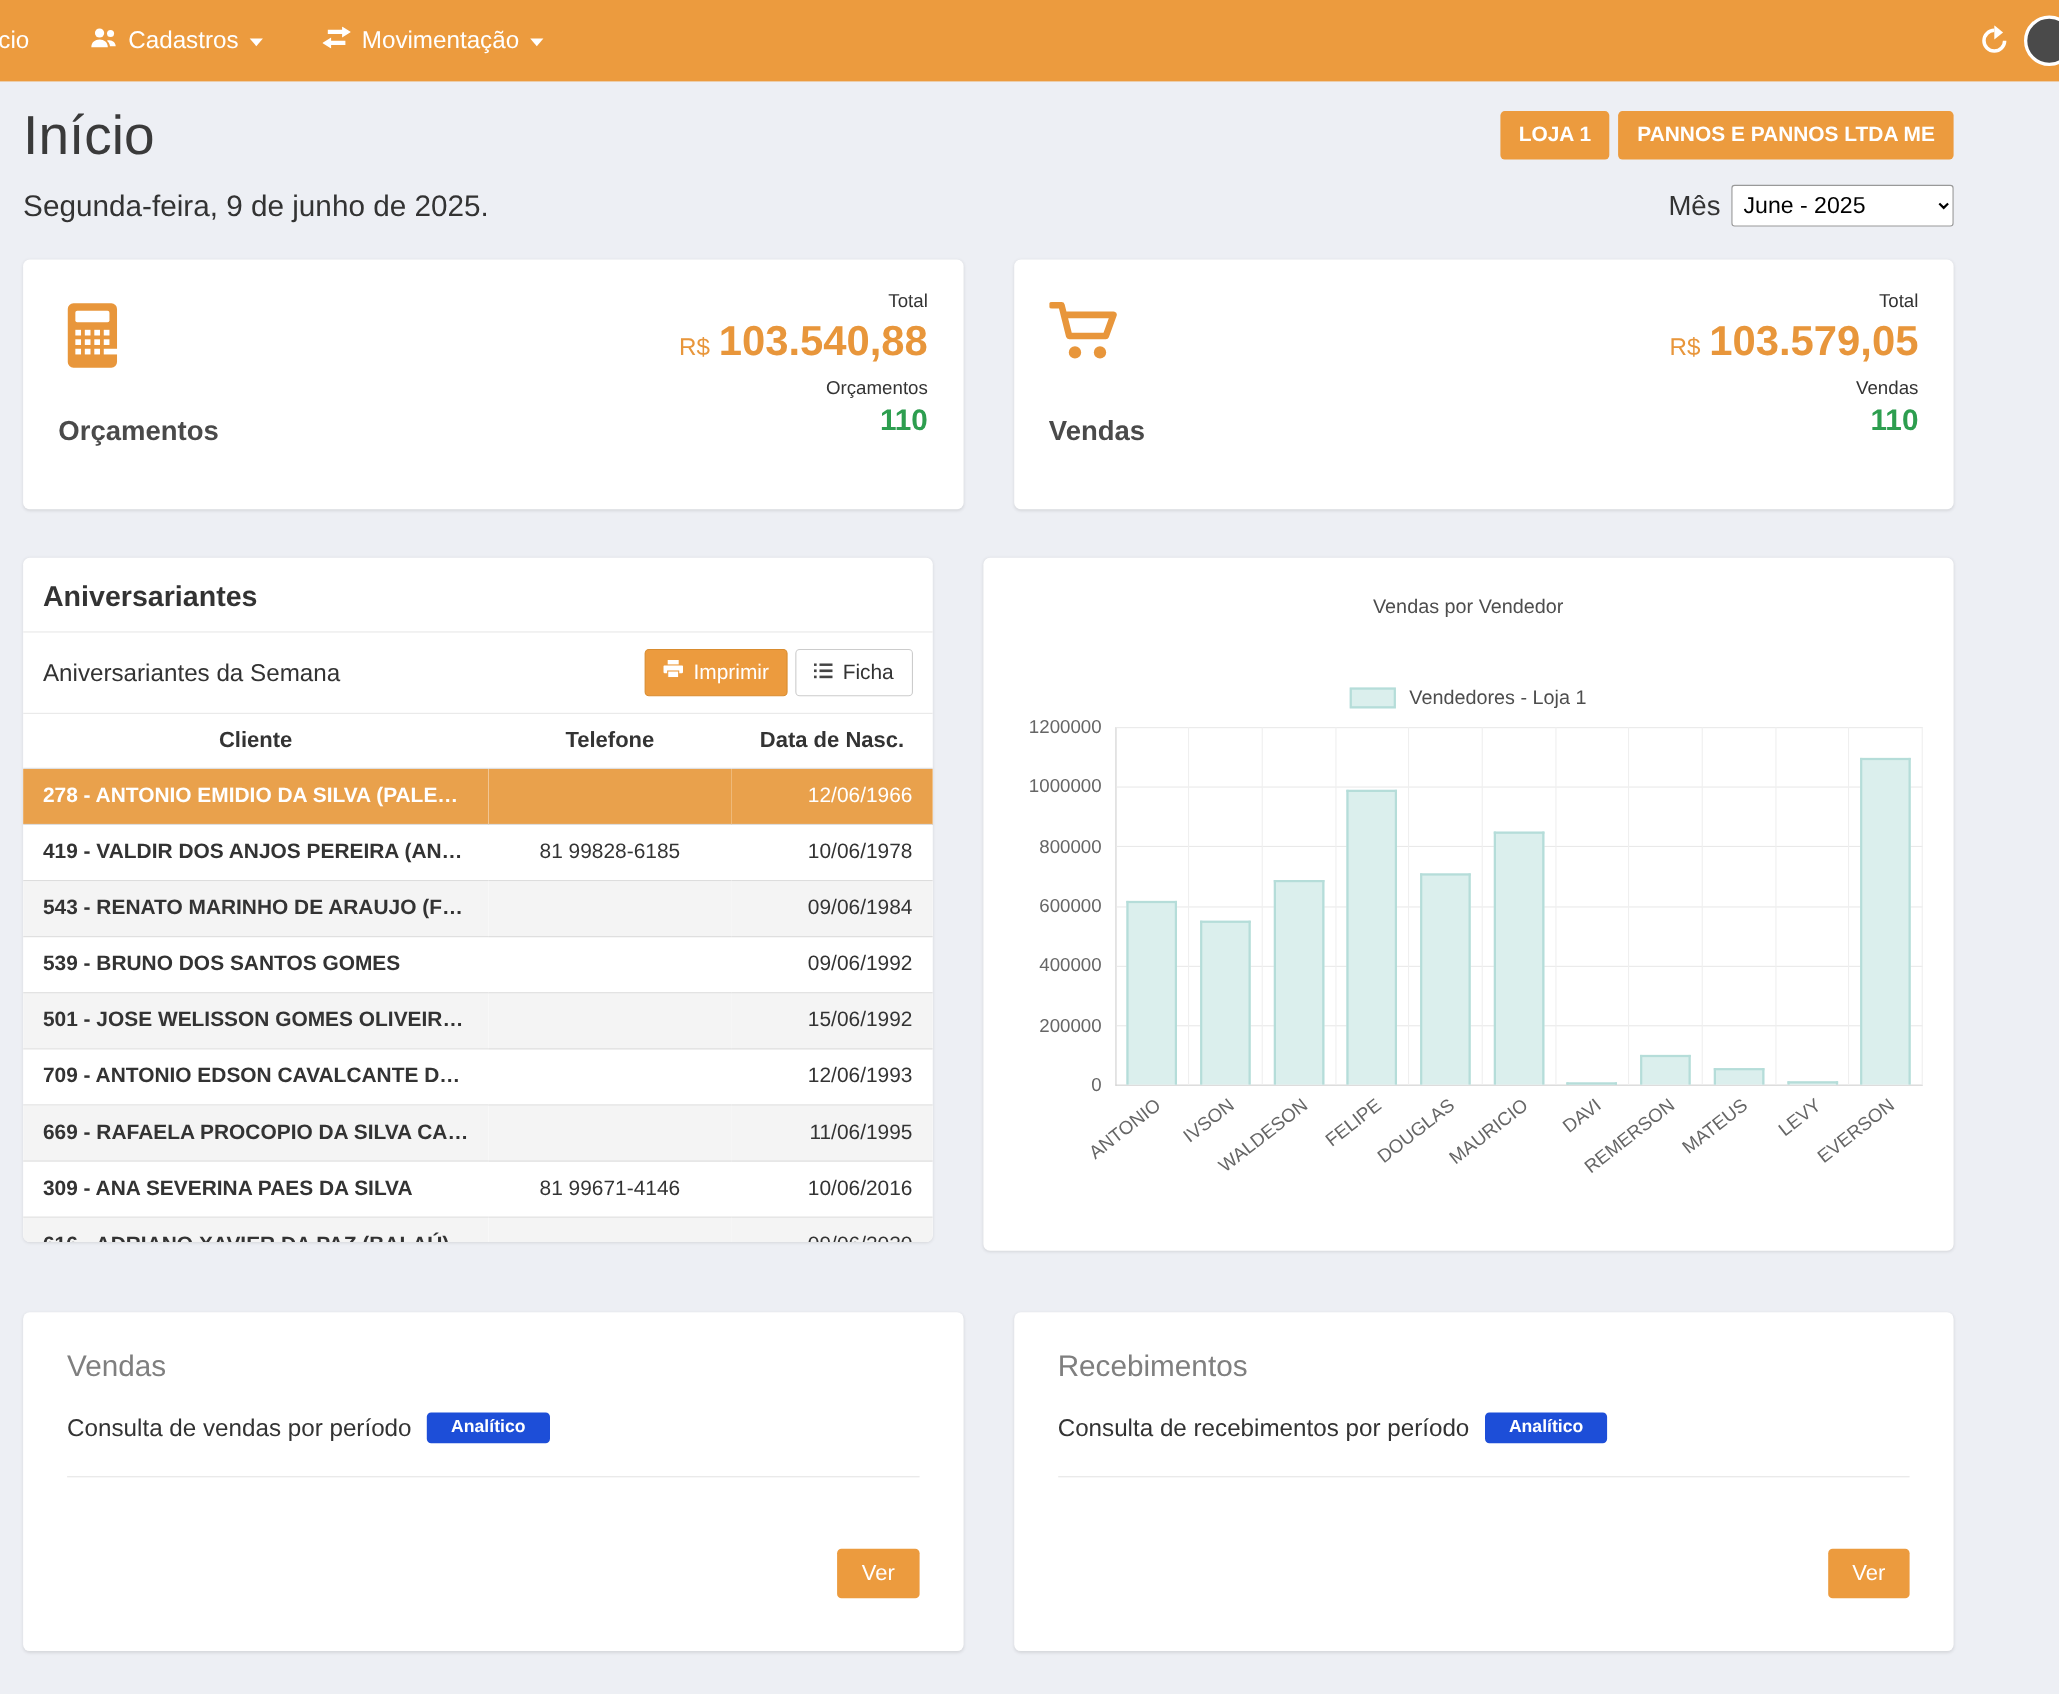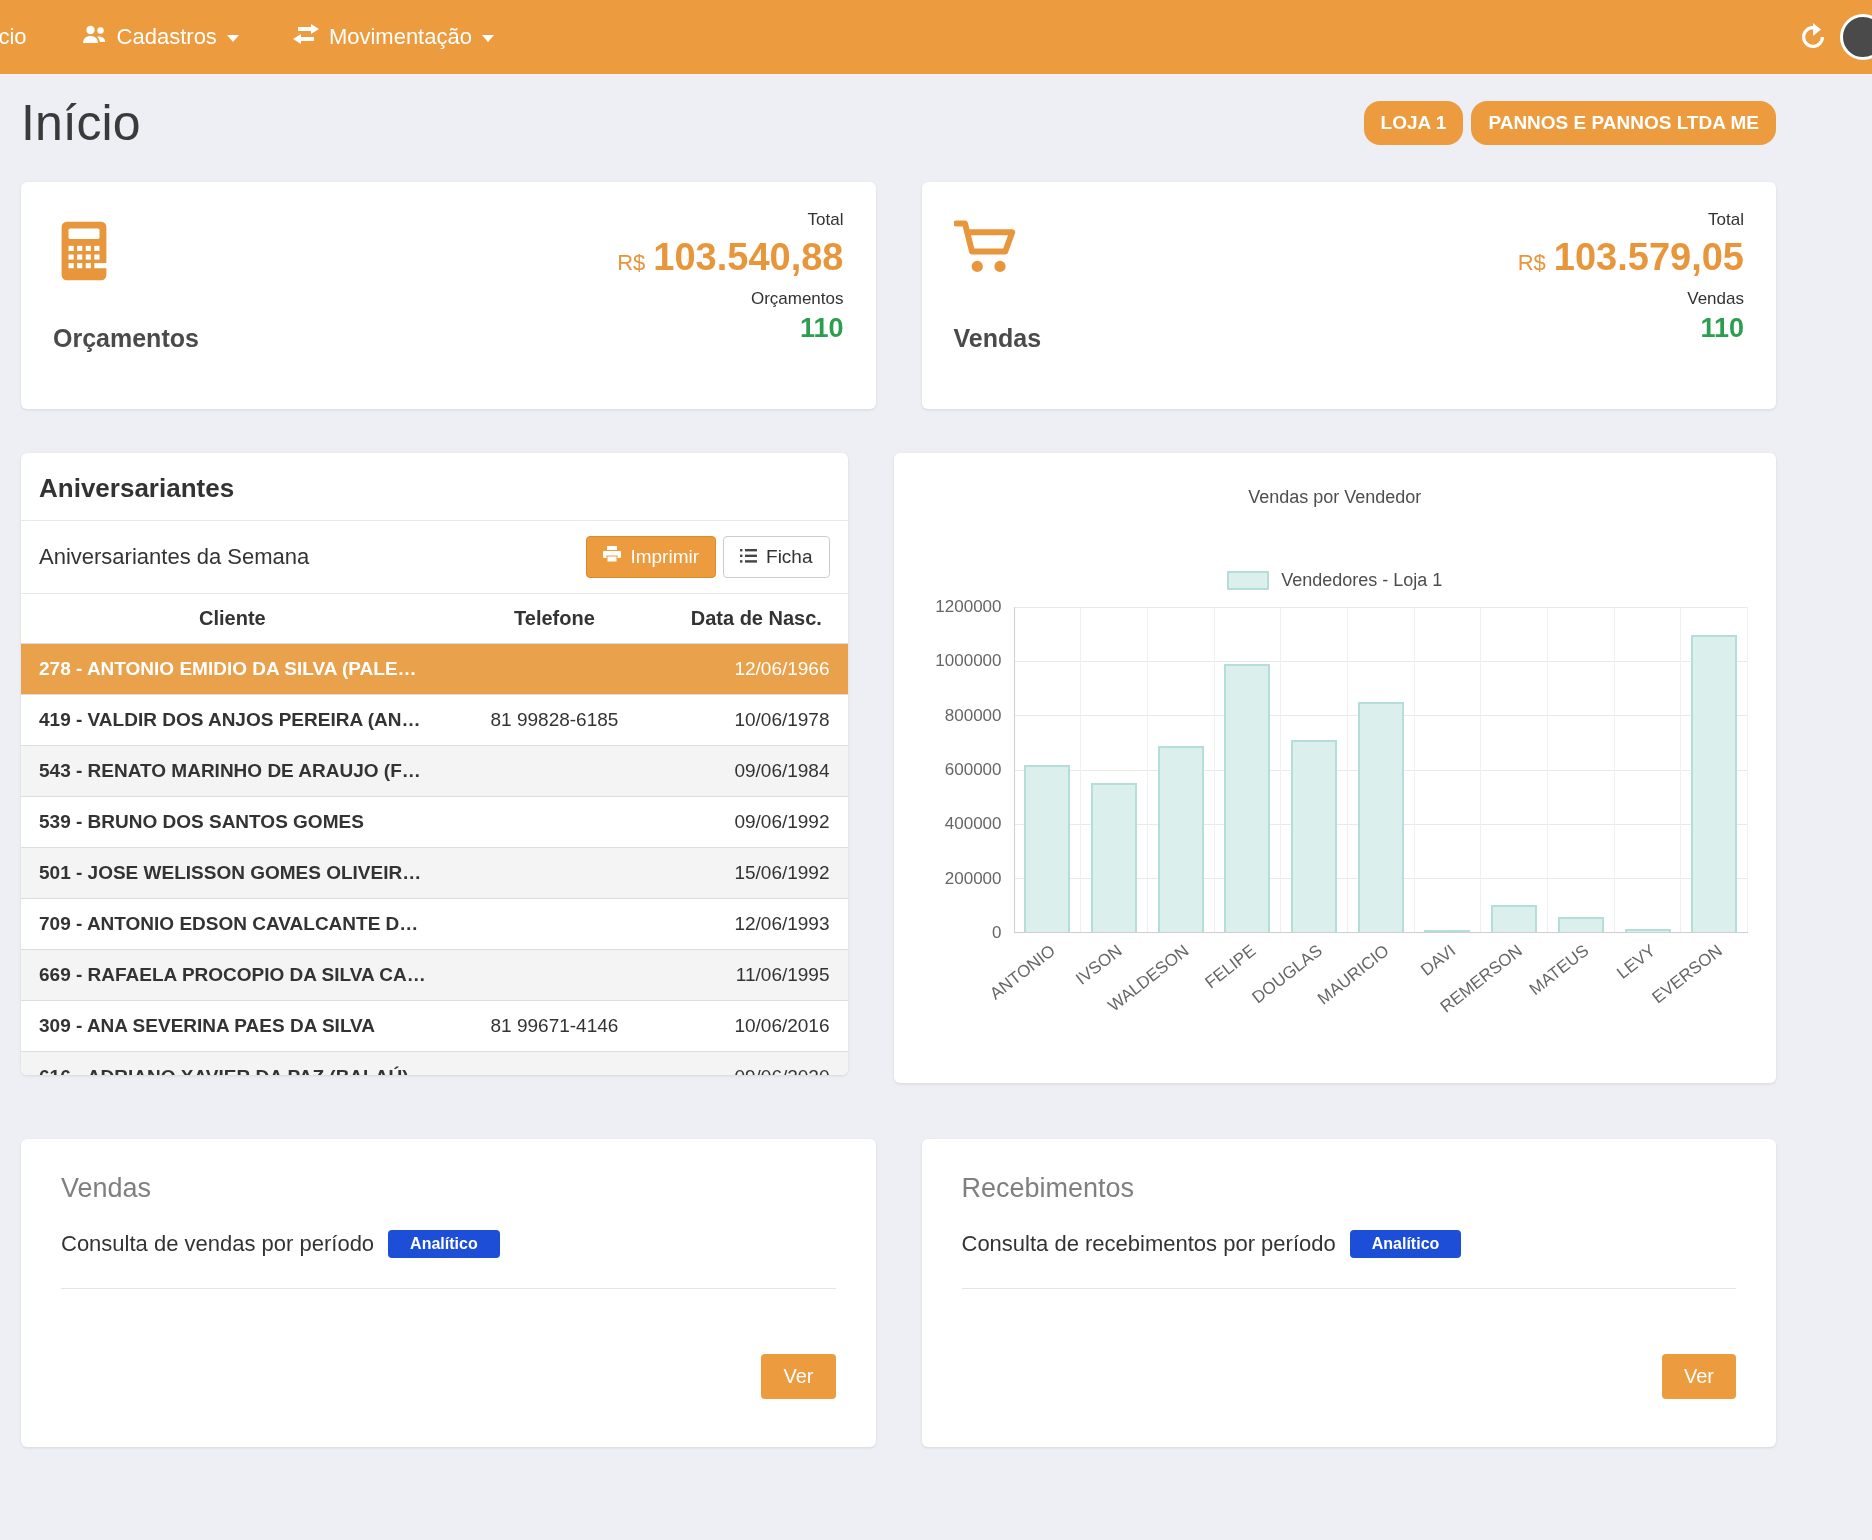--- a/index.html
+++ b/index.html
@@ -40,21 +40,21 @@
     background: #4a4a4a; border: 3px solid #fff;
   }
 
   
   .page { padding: 0 96px 0 21px; }
 
   .title-row { display: flex; justify-content: space-between; align-items: center; margin-top: 20px; }
   .title-row h1 { font-size: 50px; font-weight: 400; color: #3a3a3a; }
   .store-buttons { display: flex; gap: 8px; }
   .btn-orange {
-    background: #ec9b3e; color: #fff; border: none; border-radius: 16px;
+    background: #ec9b3e; color: #fff; border: none; border-radius: 4px;
     font-family: "Liberation Sans", sans-serif;
     font-size: 19px; font-weight: bold; padding: 11px 17px; cursor: pointer;
   }
 
   .date-row { display: flex; justify-content: space-between; align-items: center; margin-top: 16px; }
   .date-text { font-size: 27px; color: #333; }
   .month-wrap { display: flex; align-items: center; gap: 10px; font-size: 25px; }
   .month-wrap select {
     width: 202px; height: 38px; font-size: 21px;
     font-family: "Liberation Sans", sans-serif;
@@ -196,20 +196,29 @@
 <div class="page">
 
   <div class="title-row">
     <h1>Início</h1>
     <div class="store-buttons">
       <button class="btn-orange">LOJA 1</button>
       <button class="btn-orange">PANNOS E PANNOS LTDA ME</button>
     </div>
   </div>
 
+  <div class="date-row">
+    <div class="date-text">Segunda-feira, 9 de junho de 2025.</div>
+    <div class="month-wrap">
+      <span>Mês</span>
+      <select>
+        <option>June - 2025</option>
+      </select>
+    </div>
+  </div>
 
   <div class="row row-summary">
     <div class="card summary-card">
       <div class="sc-left">
         <span>
           <svg width="62" height="62" viewBox="0 0 36 36">
             <rect x="5" y="1" width="26" height="34" rx="3" fill="#e8963b"></rect>
             <rect x="9" y="5" width="18" height="6" rx="1" fill="#fff"></rect>
             <g fill="#fff">
               <rect x="9" y="15" width="3" height="3"></rect>

